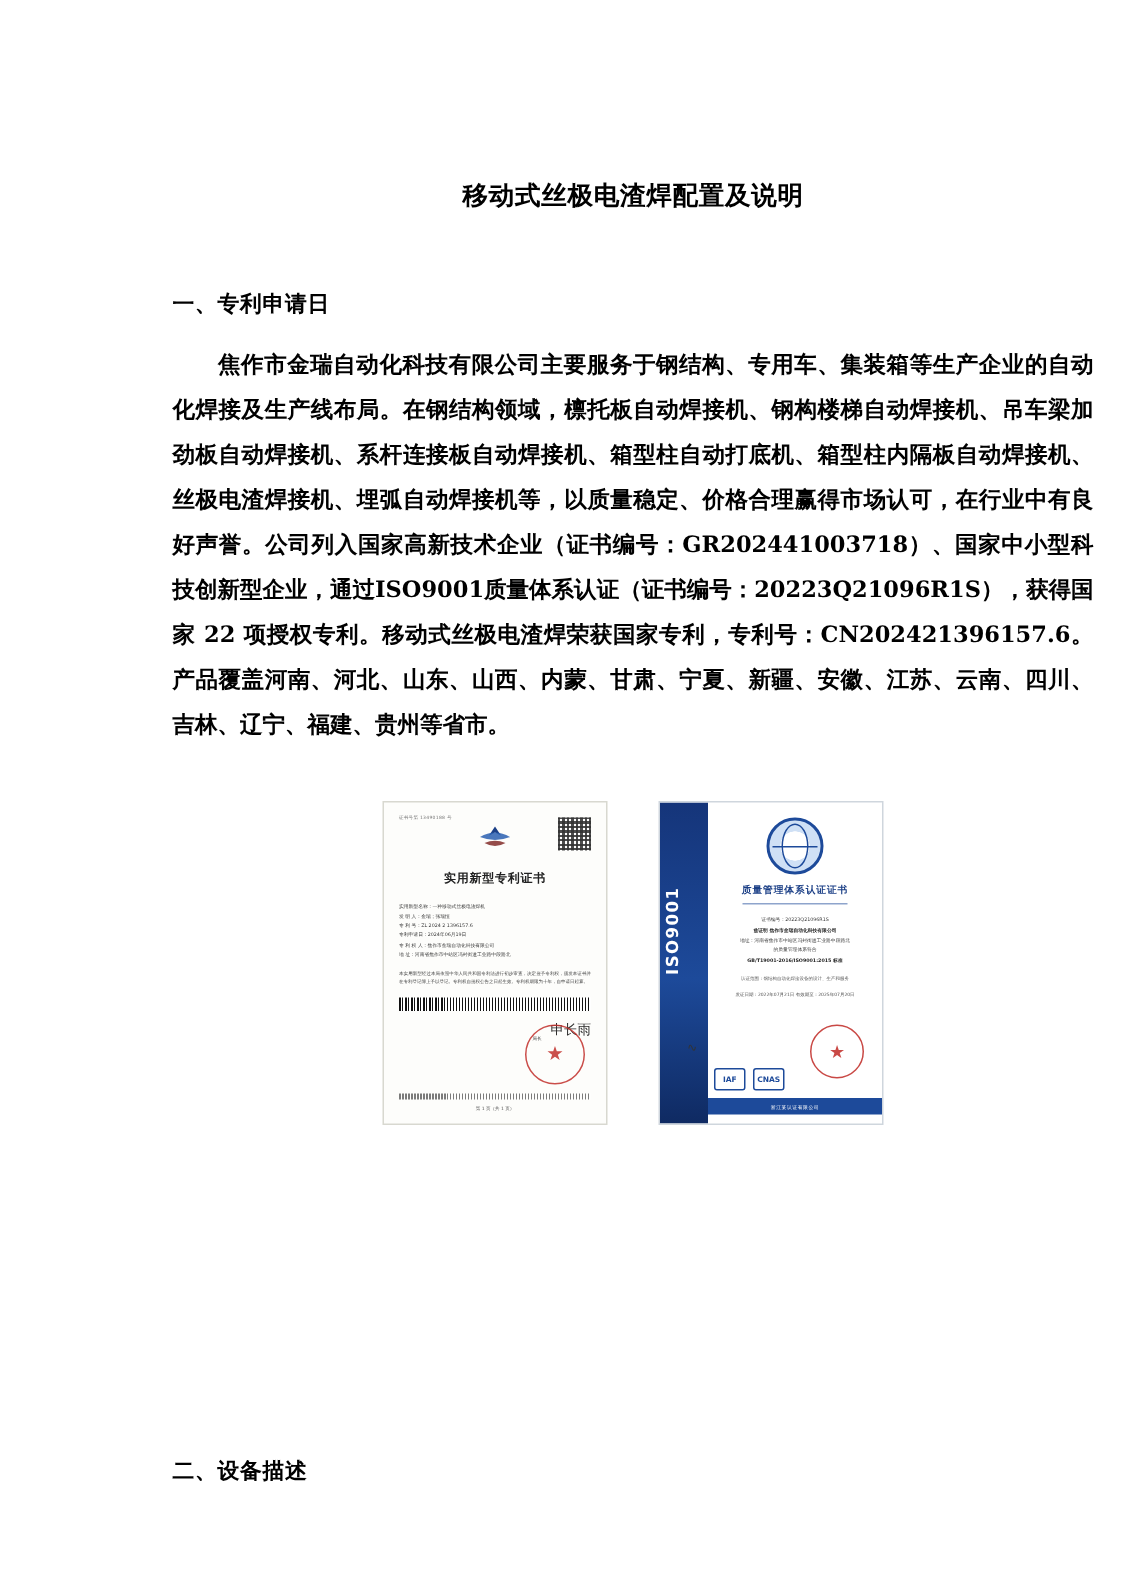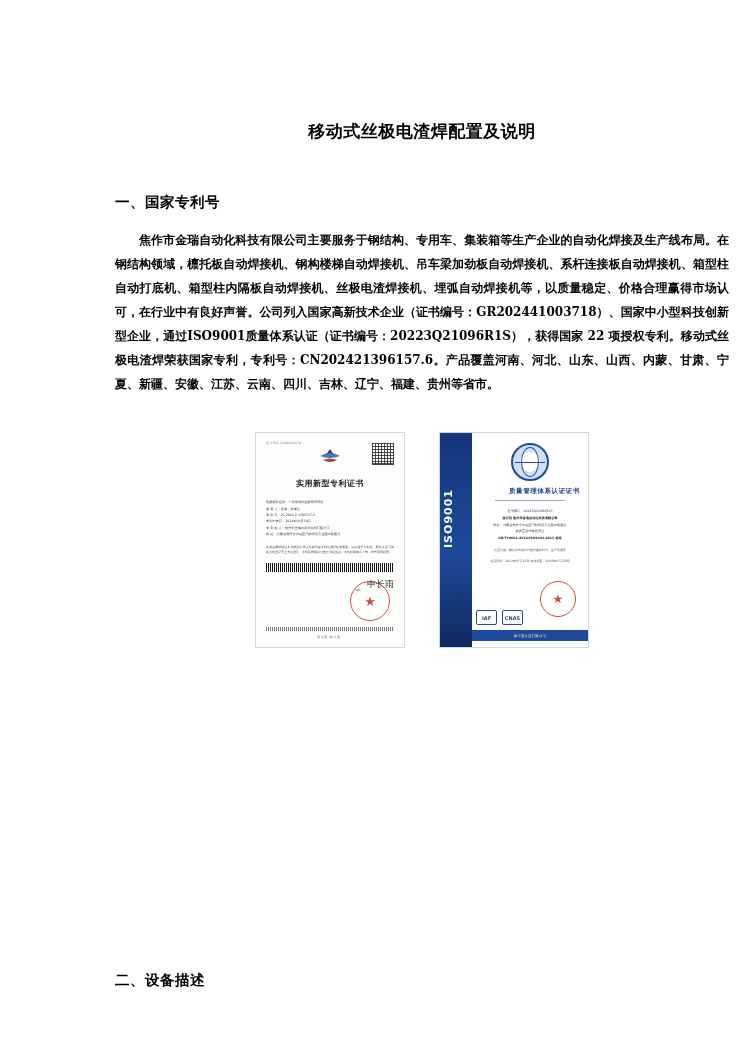--- a/index.html
+++ b/index.html
@@ -40,21 +40,21 @@
     line-height: 1.6;
     margin: 14px 0 0 0;
   }
   .section-heading {
     font-size: 14.5px;
     font-weight: bold;
     margin: 48px 0 0 0;
     letter-spacing: 0.5px;
   }
   .body-text {
-    font-size: 12px;
+    font-size: 15px;
     line-height: 2.0;
     text-align: justify;
     text-justify: inter-ideograph;
     margin: 16px 0 0 0;
     font-family: "DejaVu Serif", "Liberation Serif", serif;
     font-weight: bold;
     letter-spacing: 0px;
   }
   .body-text .indent {
     display: inline-block;
@@ -243,21 +243,21 @@
   }
   .cert2 .c2-globe:after {
     content: "";
     position: absolute;
     left: 2px; right: 2px; top: 50%;
     height: 0;
     border-top: 1px solid #1d4a9a;
   }
   .cert2 .c2-title {
     margin-top: 6px;
-    text-align: right;
+    text-align: center;
     font-size: 6.5px;
     font-weight: bold;
     color: #1b3f86;
     letter-spacing: 0.6px;
   }
   .cert2 .c2-rule {
     margin: 4px auto 0 auto;
     width: 70%;
     height: 1px;
     background: #1d4a9a;
@@ -348,21 +348,21 @@
     letter-spacing: 0.5px;
   }
 </style>
 </head>
 <body>
 
 <div class="page">
 
   <h1 class="doc-title">移动式丝极电渣焊配置及说明</h1>
 
-  <div class="section-heading">一、国家专利号</div>
+  <div class="section-heading">一、专利申请日</div>
 
   <p class="body-text"><span class="indent"></span><span>焦作市金瑞自动化科技有限公司主要服务于钢结构、专用车、集装箱等生产企业的自动化焊接及生产线布局。在钢结构领域，檩托板自动焊接机、钢构楼梯自动焊接机、吊车梁加劲板自动焊接机、系杆连接板自动焊接机、箱型柱自动打底机、箱型柱内隔板自动焊接机、丝极电渣焊接机、埋弧自动焊接机等，以质量稳定、价格合理赢得市场认可，在行业中有良好声誉。公司列入国家高新技术企业（证书编号：GR202441003718）、国家中小型科技创新型企业，通过ISO9001质量体系认证（证书编号：20223Q21096R1S），获得国家 22 项授权专利。移动式丝极电渣焊荣获国家专利，专利号：CN202421396157.6。产品覆盖河南、河北、山东、山西、内蒙、甘肃、宁夏、新疆、安徽、江苏、云南、四川、吉林、辽宁、福建、贵州等省市。</span></p>
 
   <div class="images-row">
 
     <div class="cert1">
       <div class="c1-top">证书号第 13490188 号</div>
       <div class="c1-emblem">
         <svg width="26" height="22" viewBox="0 0 26 22">
           <path d="M13 2 L17 8 L13 6 L9 8 Z" fill="#1b3f86"></path>

